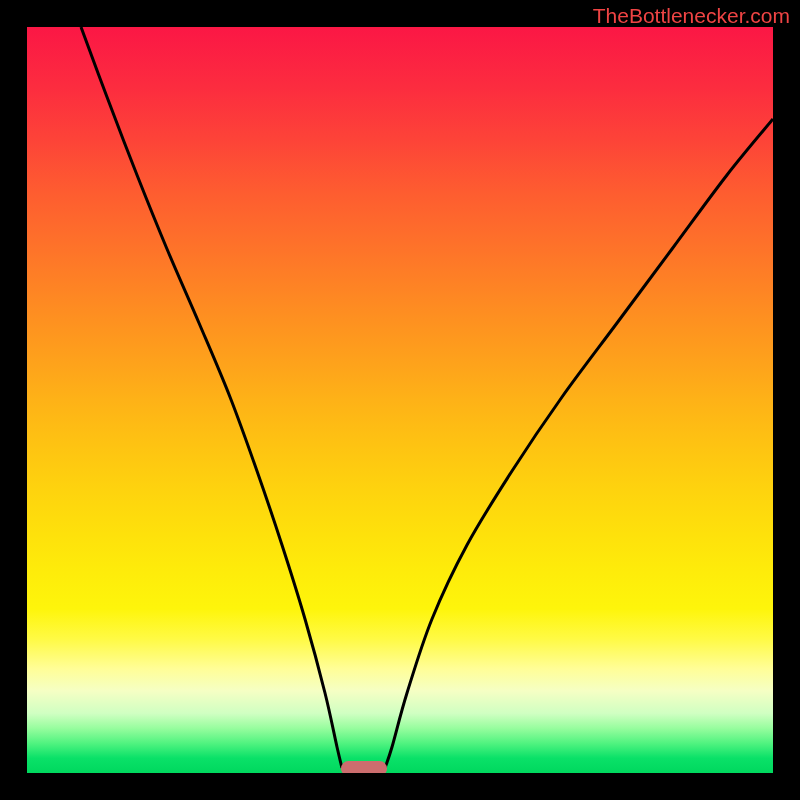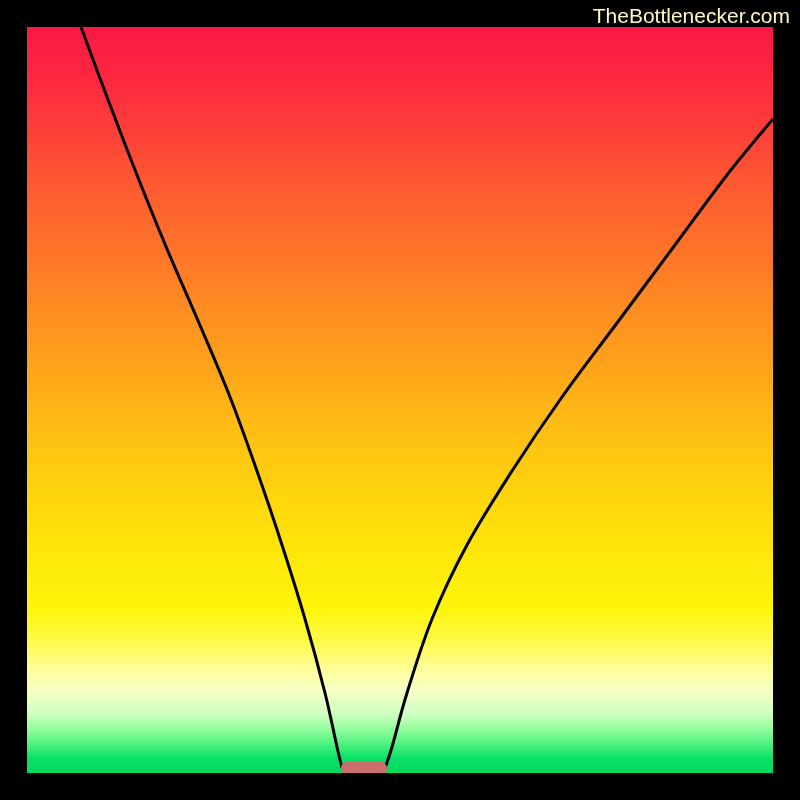--- a/index.html
+++ b/index.html
@@ -61,21 +61,21 @@
     }
     .marker {
       position: absolute;
       background: #cc6d6e;
       border-radius: 8px;
     }
     .watermark {
       position: absolute;
       top: 4px;
       right: 10px;
-      color: #fef9c3;
+      color: #ef4444;
       font-size: 21px;
       font-weight: 500;
       z-index: 10;
     }
   </style>
 </head>
 <body>
 
 <div class="watermark">TheBottlenecker.com</div>
 

